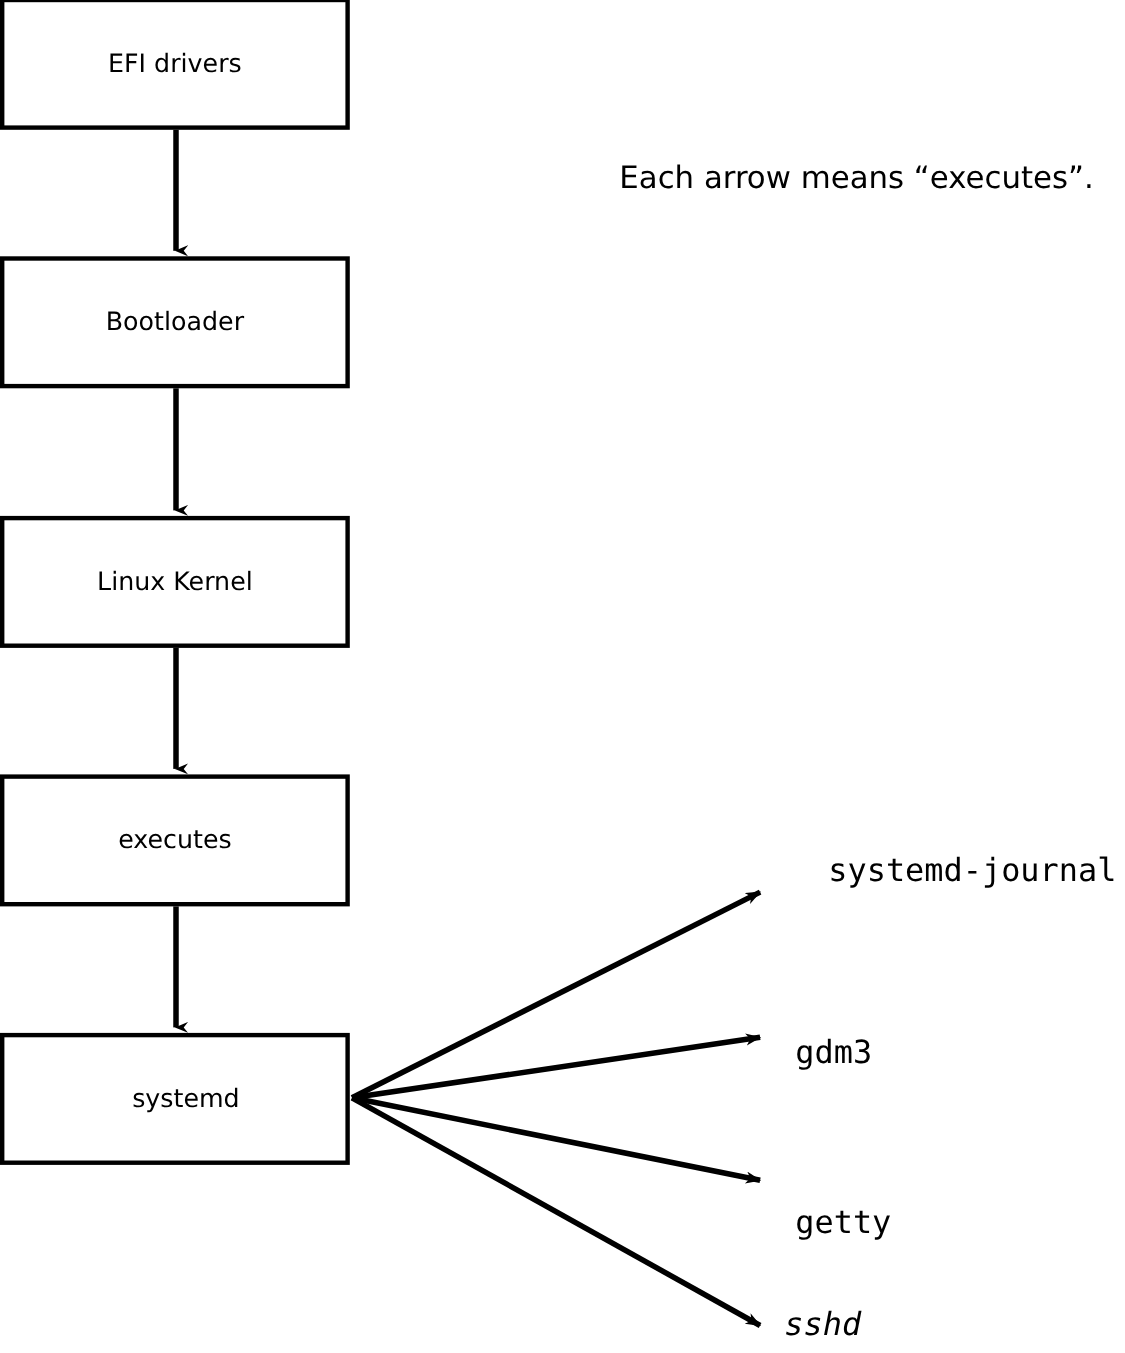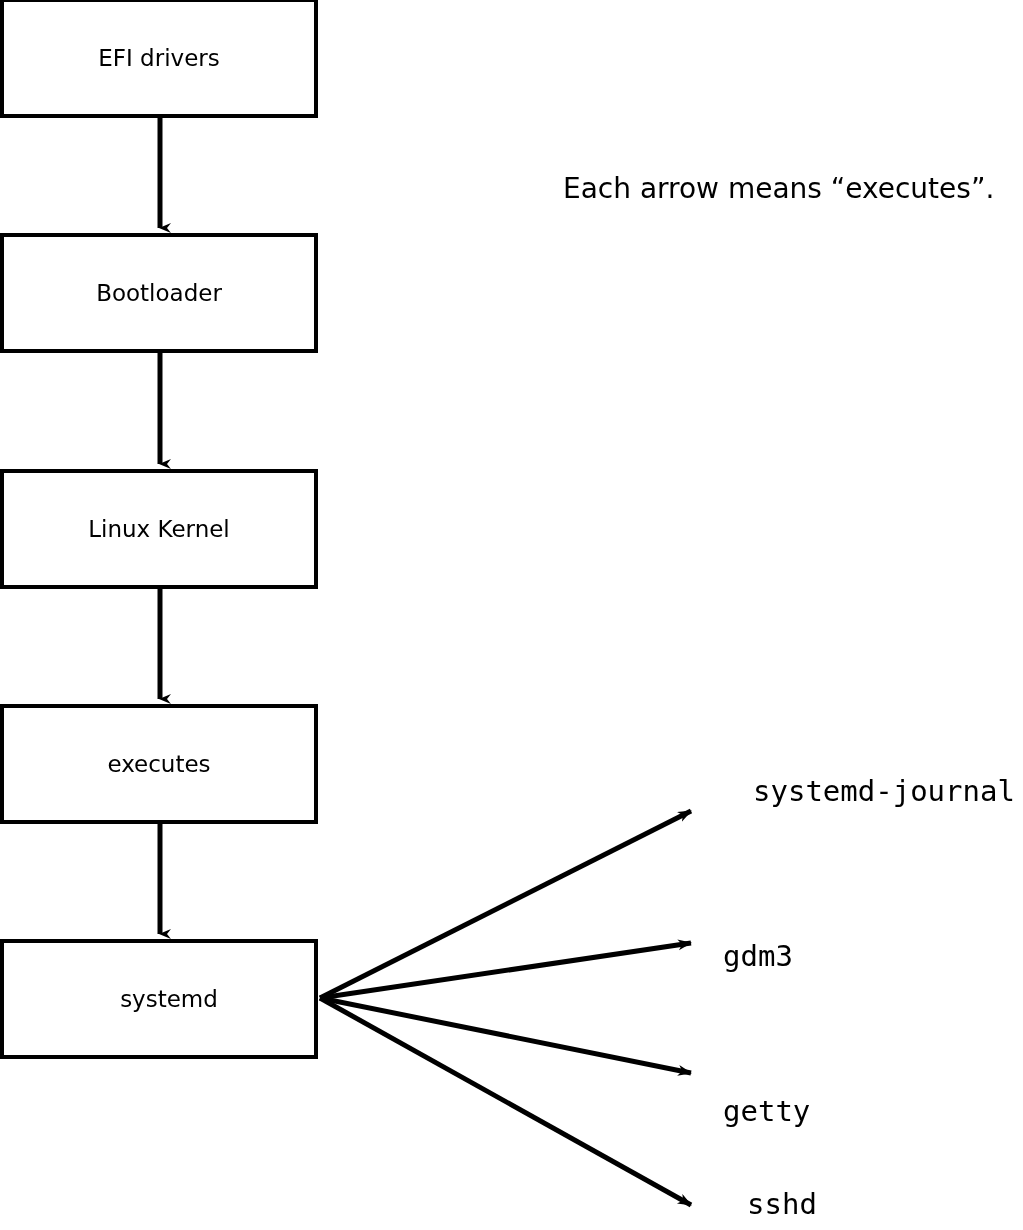--- a/index.html
+++ b/index.html
@@ -117,17 +117,17 @@
       <line x1="320" y1="998" x2="691" y2="1205" stroke="#000000" stroke-width="5" marker-end="url(#headFan)"></line>
     </g>
   </svg>
 
   <div class="leaf-label" style="left:753px; top:777px;">systemd-journal</div>
 
   <div class="leaf-label" style="left:723px; top:942px;">gdm3</div>
 
   <div class="leaf-label" style="left:723px; top:1097px;">getty</div>
 
-  <div class="leaf-label" style="left:747px; top:1190px;">sshd</div>
+  <div class="leaf-label" style="left:713px; top:1190px;font-style:italic;">sshd</div>
 
-  <div class="caption" style="left:563px; top:175px;">Each arrow means “executes”.</div>
+  <div class="caption" style="left:563px; top:148px;">Each arrow means “executes”.</div>
 
 </div>
 
 </body></html>

